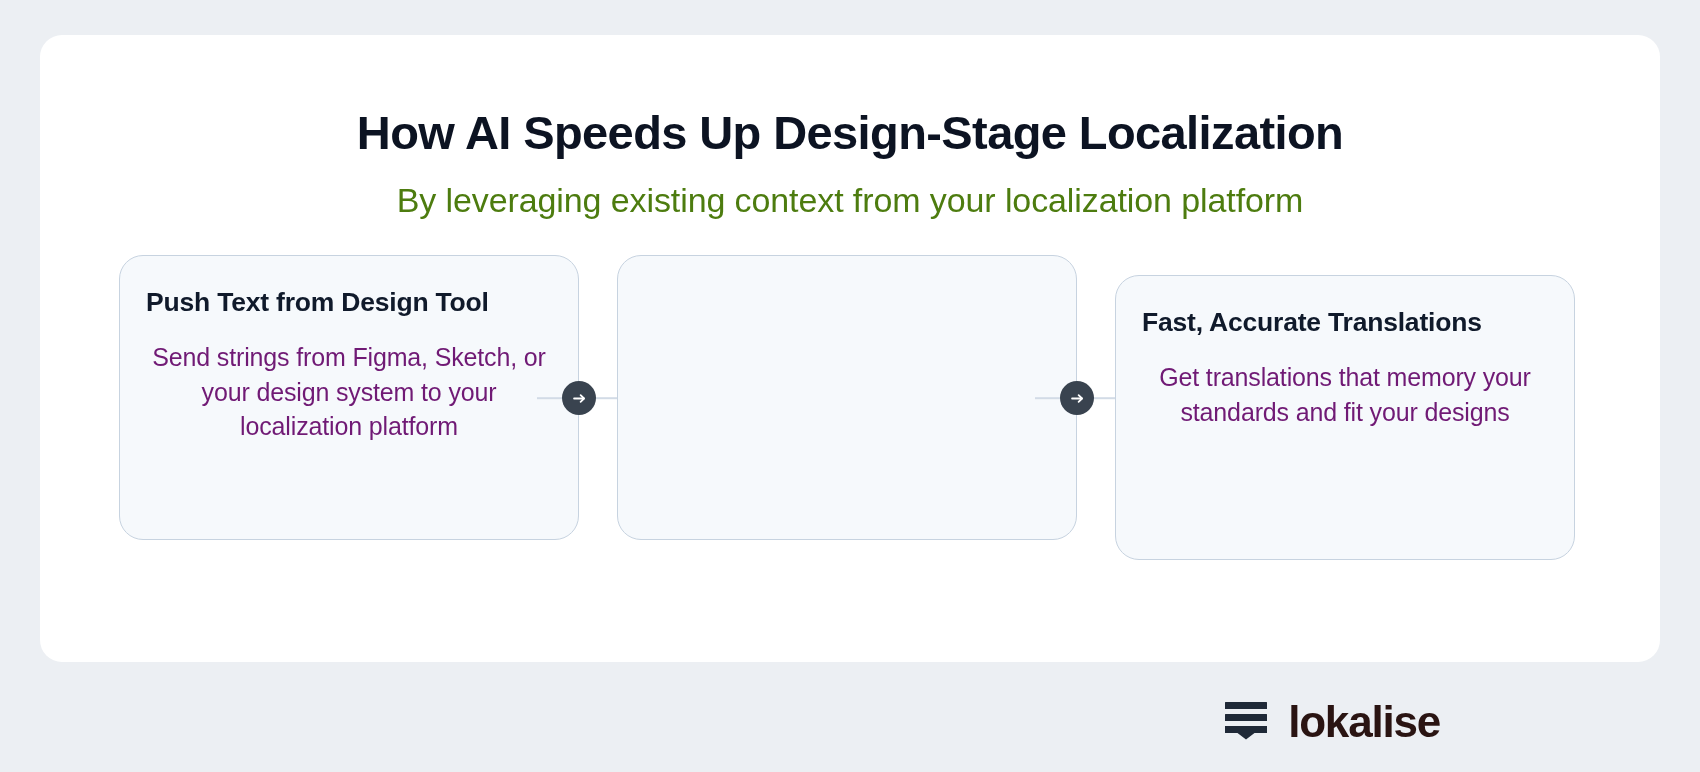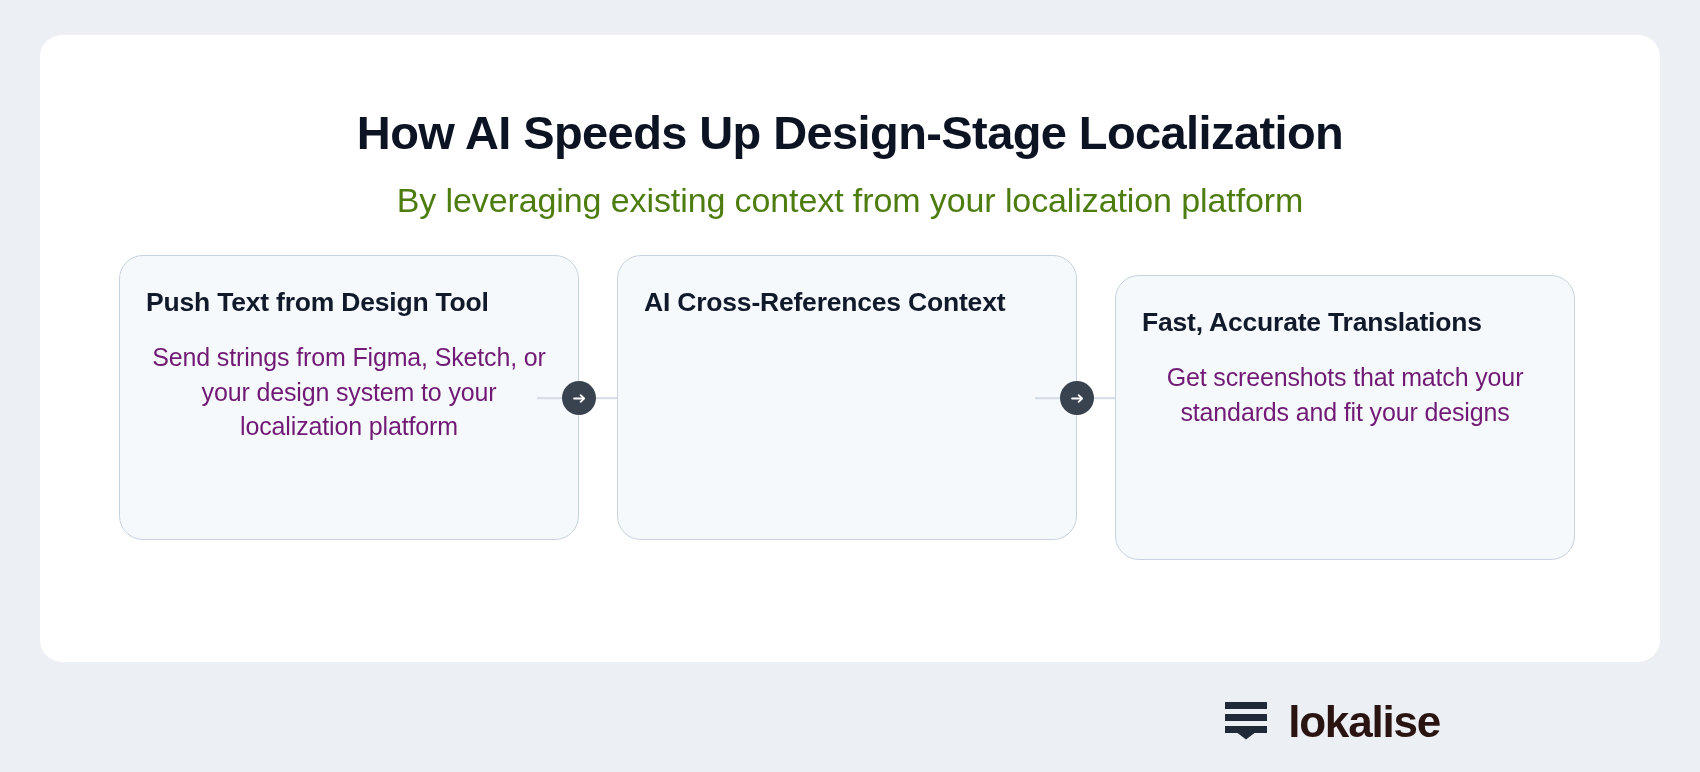--- a/index.html
+++ b/index.html
@@ -181,36 +181,35 @@
         <div class="connector-line"></div>
         <div class="arrow-badge">
           <svg width="17" height="17" viewBox="0 0 20 20" aria-hidden="true">
             <path d="M3.6 10h11.4" stroke="#ffffff" stroke-width="2.1" stroke-linecap="round" fill="none"></path>
             <path d="M11.3 6.1 15.4 10l-4.1 3.9" stroke="#ffffff" stroke-width="2.1" stroke-linecap="round" stroke-linejoin="round" fill="none"></path>
           </svg>
         </div>
       </div>
 
       <div class="step-card c1">
-        <div class="step-title">AI Cross-References Context</div>
       </div>
 
       <div class="connector k1">
         <div class="connector-line"></div>
         <div class="arrow-badge">
           <svg width="17" height="17" viewBox="0 0 20 20" aria-hidden="true">
             <path d="M3.6 10h11.4" stroke="#ffffff" stroke-width="2.1" stroke-linecap="round" fill="none"></path>
             <path d="M11.3 6.1 15.4 10l-4.1 3.9" stroke="#ffffff" stroke-width="2.1" stroke-linecap="round" stroke-linejoin="round" fill="none"></path>
           </svg>
         </div>
       </div>
 
       <div class="step-card c2">
         <div class="step-title">Fast, Accurate Translations</div>
-        <div class="step-body">Get screenshots that match your standards and fit your designs</div>
+        <div class="step-body">Get translations that memory your standards and fit your designs</div>
       </div>
 
     </div>
   </div>
 
   <div id="logo">
     <span id="logo-mark">
       <svg width="44" height="40" viewBox="0 0 44 40" aria-hidden="true">
         <rect x="1" y="2" width="42" height="7" rx="0.5" fill="#1f2937"></rect>
         <rect x="1" y="14" width="42" height="7" rx="0.5" fill="#1f2937"></rect>

